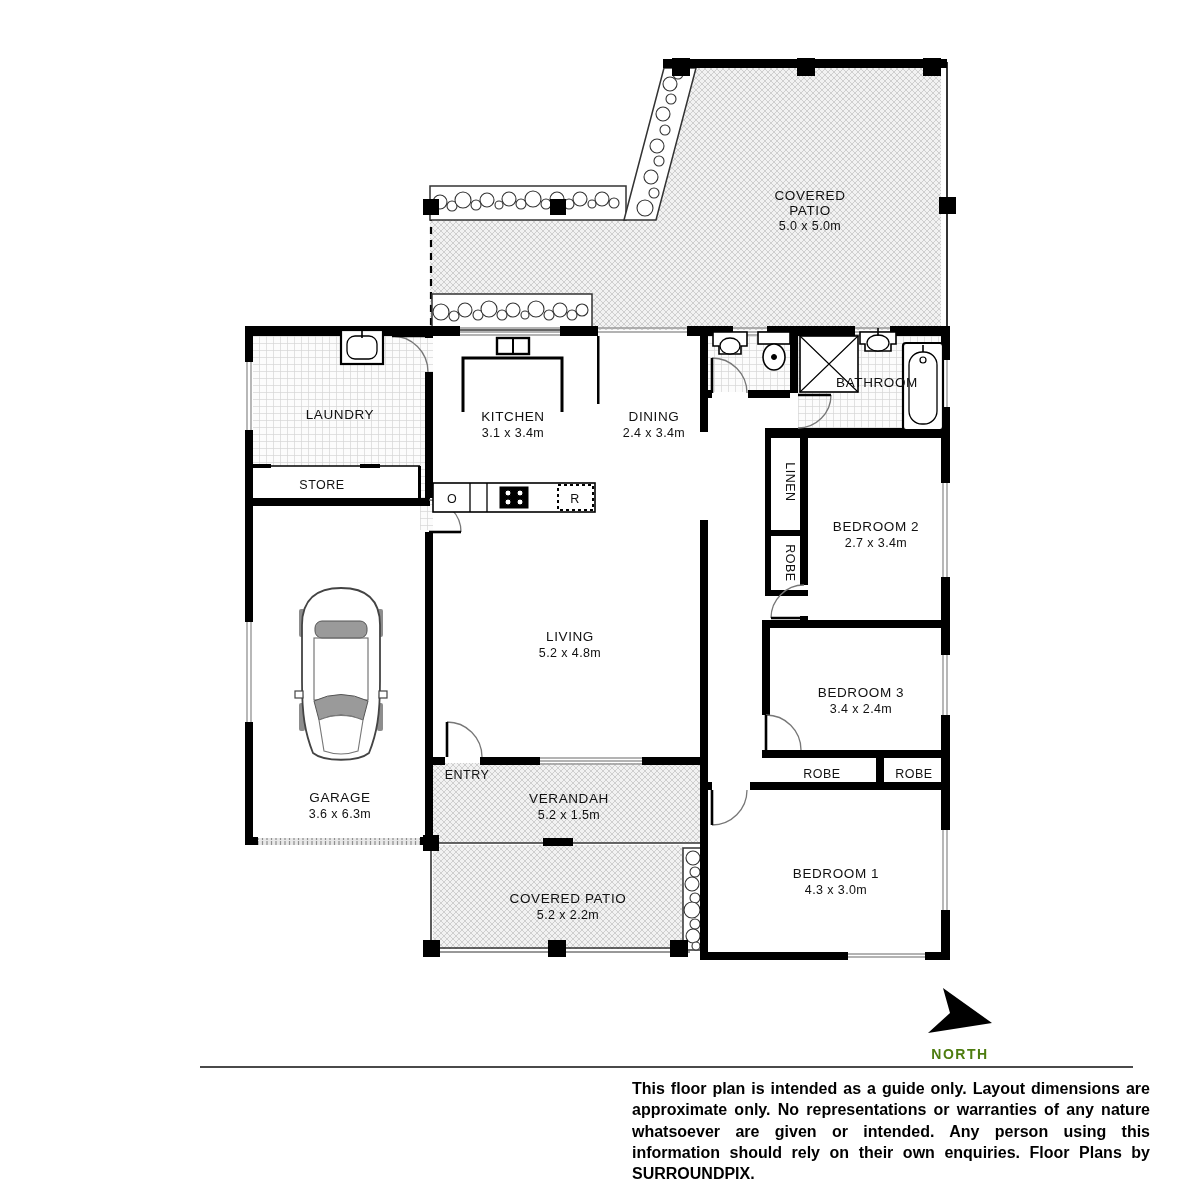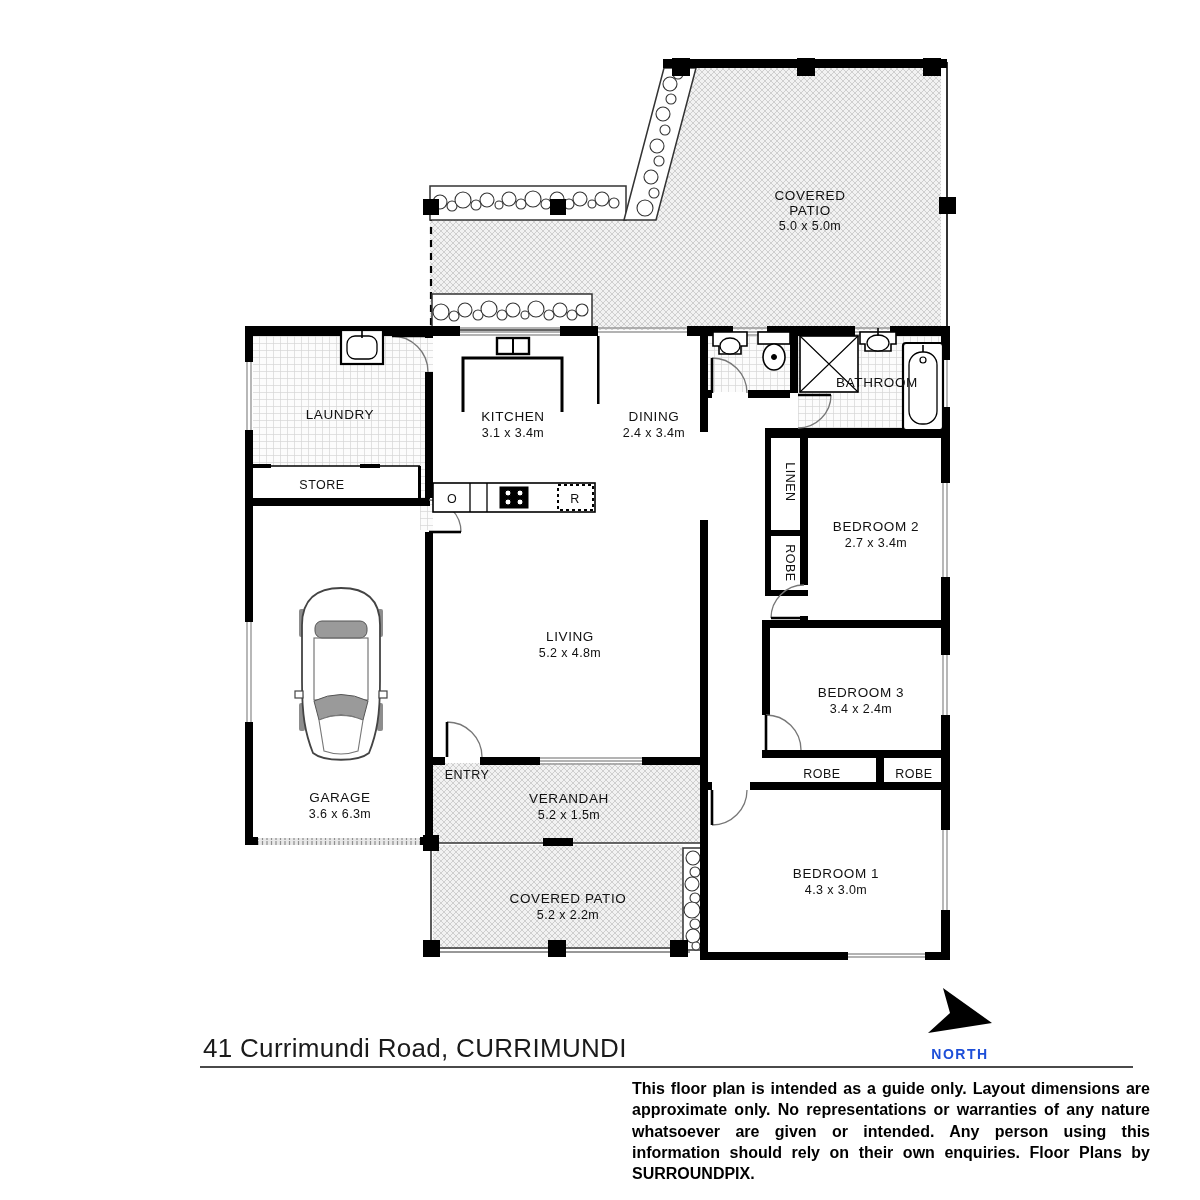--- a/index.html
+++ b/index.html
@@ -5,21 +5,21 @@
   html,body{margin:0;padding:0;background:#fff;}
   #canvas{position:relative;width:1200px;height:1200px;background:#ffffff;overflow:hidden;
           font-family:"Liberation Sans", sans-serif;}
   svg text{font-family:"Liberation Sans", sans-serif;fill:#111;}
   .room-name{font-size:13.5px;letter-spacing:.6px;}
   .room-dims{font-size:12.5px;letter-spacing:.4px;}
   .small-label{font-size:12.5px;letter-spacing:.5px;}
   #address{position:absolute;left:203px;top:1033px;font-size:26px;color:#1a1a1a;letter-spacing:.3px;}
   #rule{position:absolute;left:200px;top:1066px;width:933px;height:2px;background:#4a4a4a;}
   #north-label{position:absolute;left:921px;top:1046px;width:78px;text-align:center;
-               font-size:14px;font-weight:bold;letter-spacing:1.5px;color:#1d4ed8;}
+               font-size:14px;font-weight:bold;letter-spacing:1.5px;color:#4d7c0f;}
   #remax-logo{position:absolute;left:952px;top:1026px;white-space:nowrap;opacity:.62;
               font-weight:bold;font-size:38px;letter-spacing:1px;}
   #remax-logo .re,#remax-logo .max{color:#dd6f6f;}
   #remax-logo .slash{color:#8f9fdd;}
   #remax-logo .first{font-size:24px;color:#8ba6cf;font-weight:bold;margin-left:4px;}
   #disclaimer{position:absolute;left:632px;top:1078px;width:518px;font-size:16px;font-weight:bold;
               color:#000000;text-align:justify;line-height:1.33;}
 </style>
 </head>
 <body>
@@ -363,18 +363,17 @@
     <text class="room-dims" x="836" y="894">4.3 x 3.0m</text>
 
     <text class="small-label" x="452" y="503">O</text>
     <text class="small-label" x="575" y="503">R</text>
   </g>
 
   <polygon points="943,988 992,1023 928,1033 950,1013" fill="#000"></polygon>
 </svg>
 
 
-<div id="address">41 Currimundi Road, CURRIMUNDI</div>
 <div id="rule"></div>
 <div id="north-label">NORTH</div>
 <div id="disclaimer">This floor plan is intended as a guide only. Layout dimensions are approximate only. No representations or warranties of any nature whatsoever are given or intended. Any person using this information should rely on their own enquiries. Floor Plans by  SURROUNDPIX.</div>
 
 </div>
 
 </body></html>

